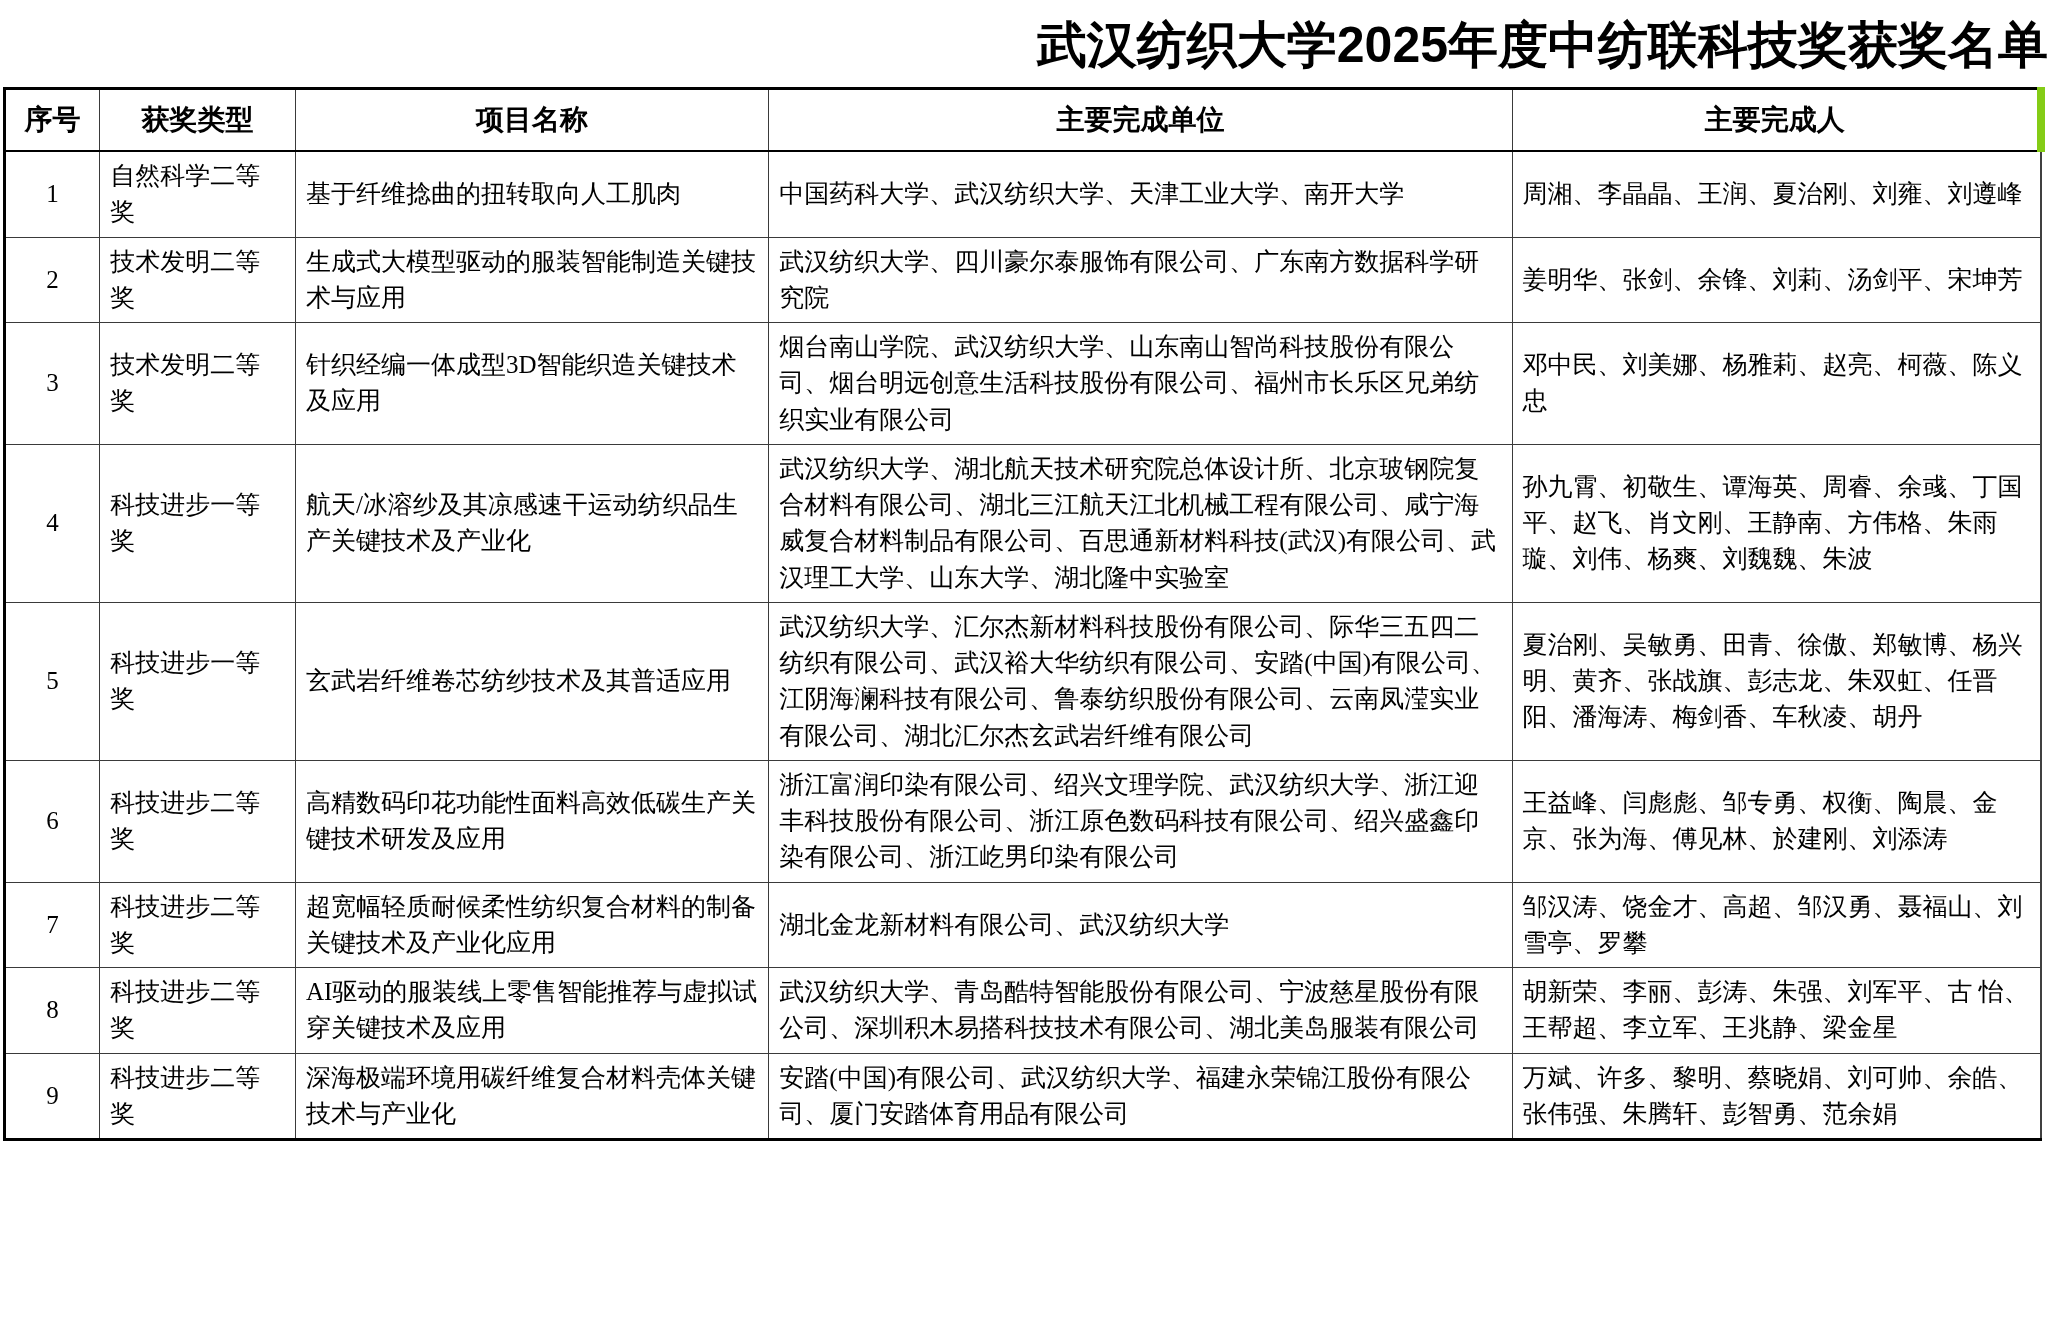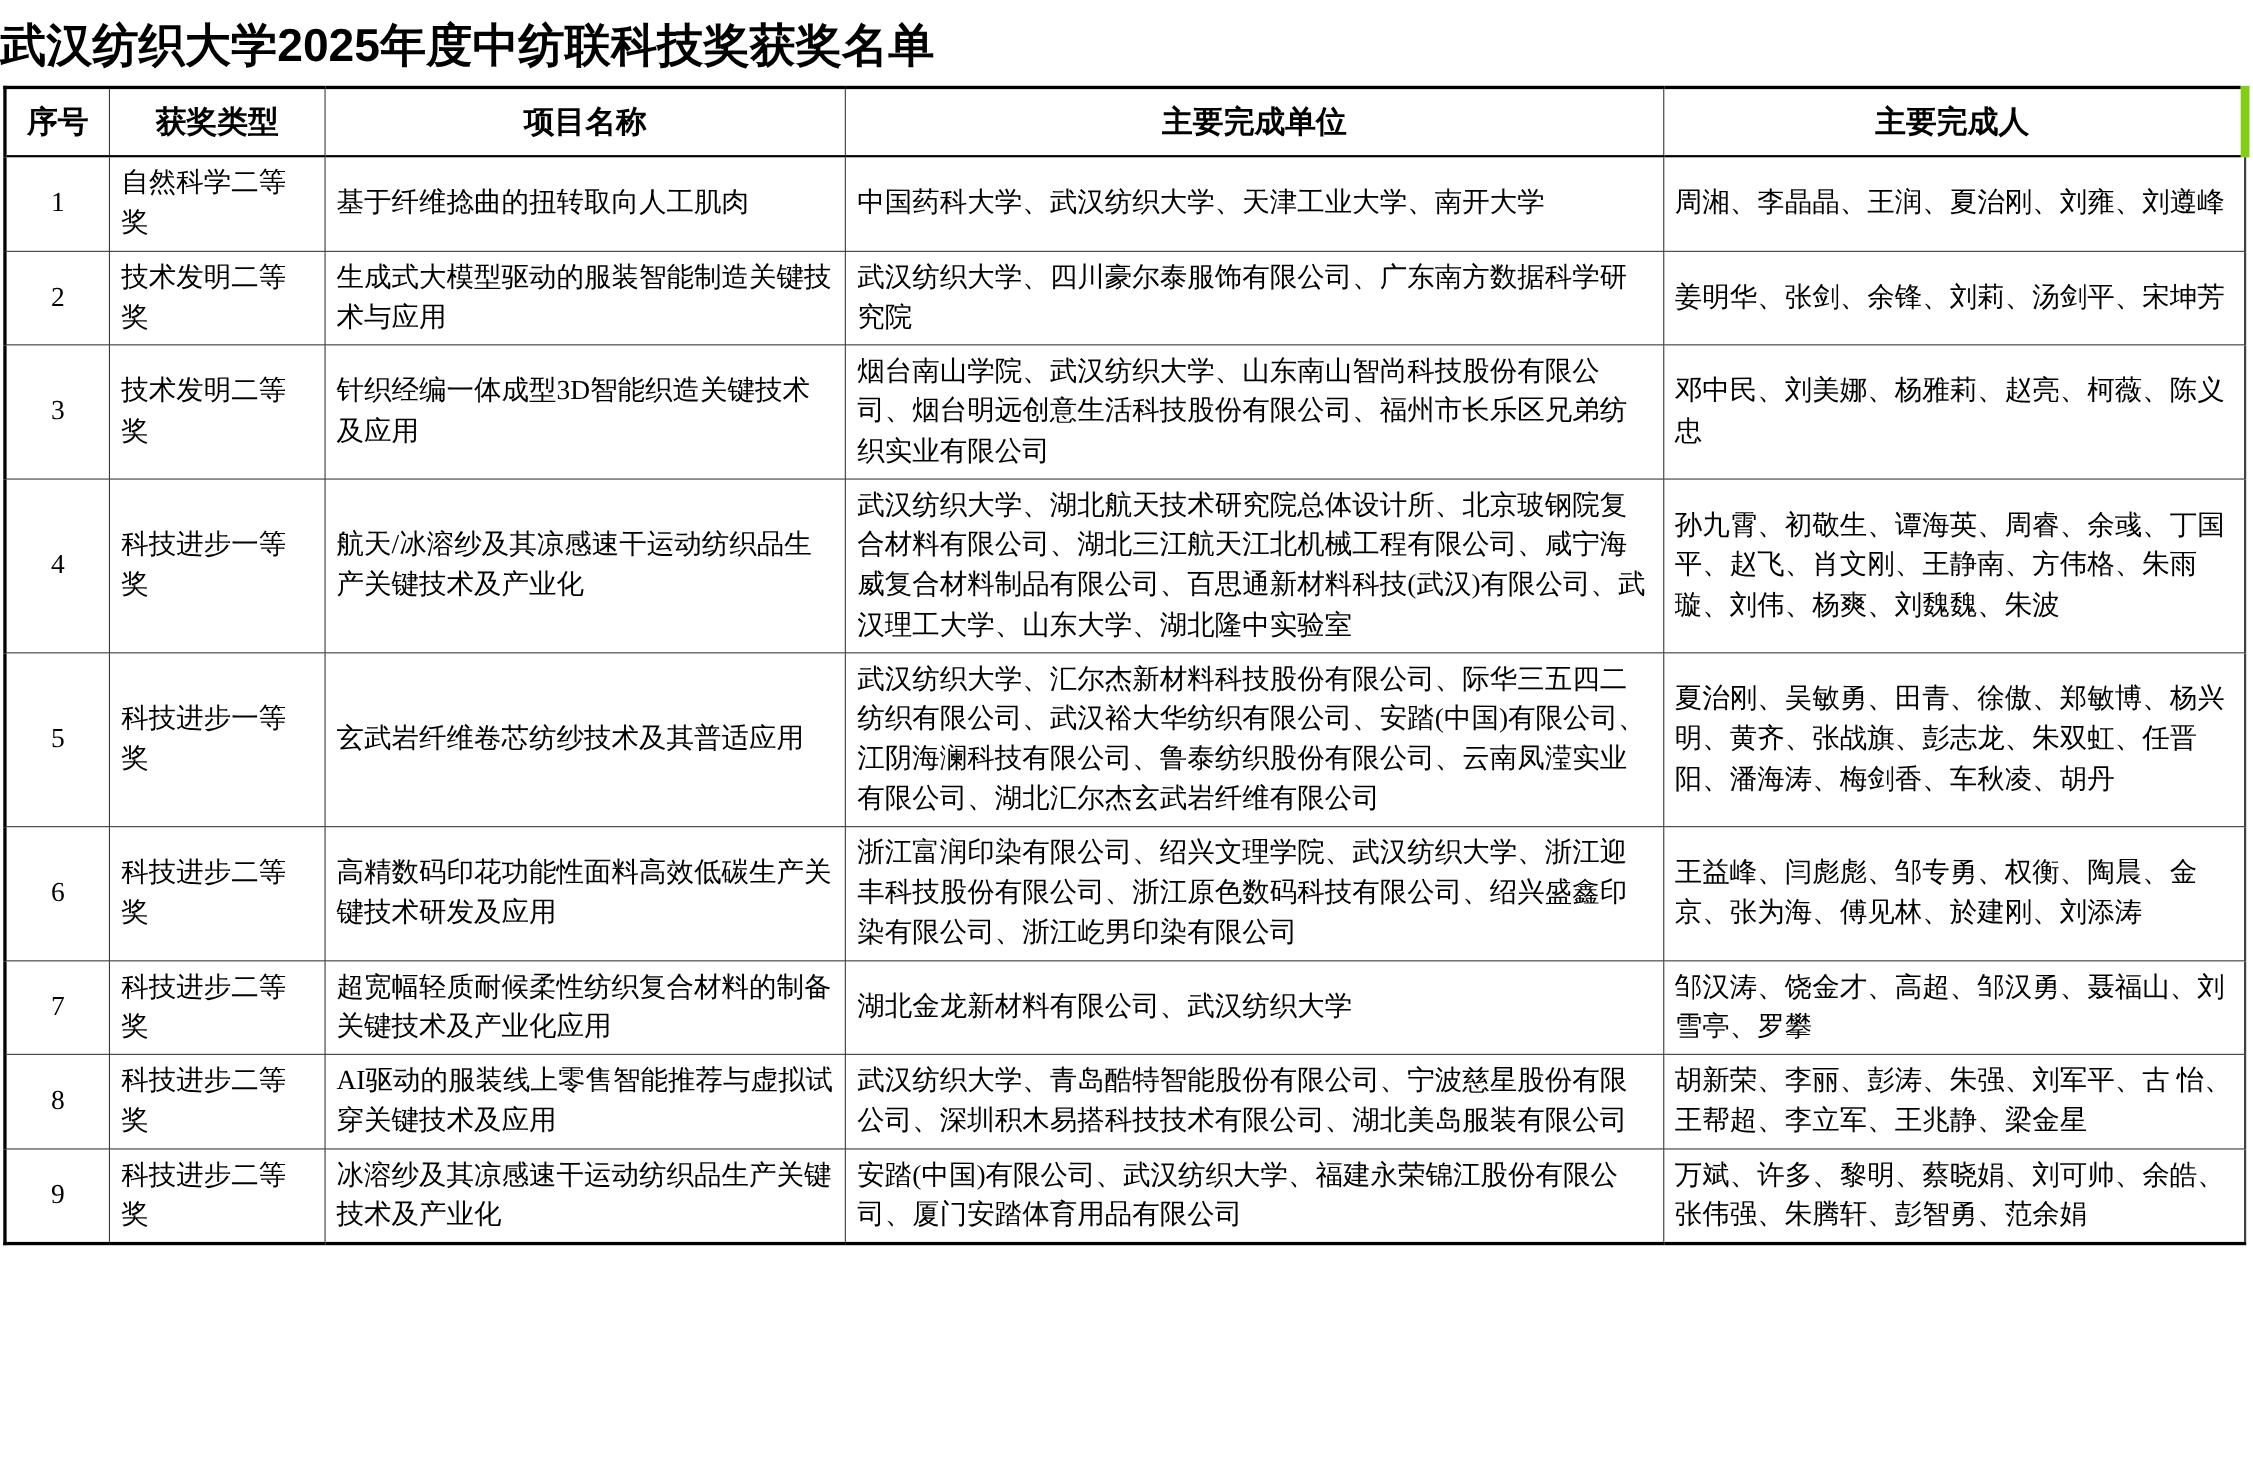--- a/index.html
+++ b/index.html
@@ -15,24 +15,24 @@
     overflow: hidden;
   }
   .page {
     width: 2048px;
     height: 1337px;
     box-sizing: border-box;
     padding: 0;
     position: relative;
   }
   .doc-title {
-    text-align: left;
+    text-align: right;
     font-family: "Liberation Sans", "DejaVu Sans", sans-serif;
     font-weight: bold;
-    font-size: 42px;
+    font-size: 50px;
     letter-spacing: 0px;
     padding: 18px 0 14px 0;
     line-height: 1.1;
     white-space: nowrap;
   }
   table.award-table {
     border-collapse: collapse;
     width: 2042px;
     margin: 0 auto;
     table-layout: fixed;
@@ -155,20 +155,20 @@
       <tr>
         <td class="cell-center">8</td>
         <td>科技进步二等奖</td>
         <td>AI驱动的服装线上零售智能推荐与虚拟试穿关键技术及应用</td>
         <td>武汉纺织大学、青岛酷特智能股份有限公司、宁波慈星股份有限公司、深圳积木易搭科技技术有限公司、湖北美岛服装有限公司</td>
         <td>胡新荣、李丽、彭涛、朱强、刘军平、古 怡、王帮超、李立军、王兆静、梁金星</td>
       </tr>
       <tr>
         <td class="cell-center">9</td>
         <td>科技进步二等奖</td>
-        <td>冰溶纱及其凉感速干运动纺织品生产关键技术及产业化</td>
+        <td>深海极端环境用碳纤维复合材料壳体关键技术与产业化</td>
         <td>安踏(中国)有限公司、武汉纺织大学、福建永荣锦江股份有限公司、厦门安踏体育用品有限公司</td>
         <td>万斌、许多、黎明、蔡晓娟、刘可帅、余皓、张伟强、朱腾轩、彭智勇、范余娟</td>
       </tr>
     </tbody>
   </table>
 
 </div>
 
 </body></html>

